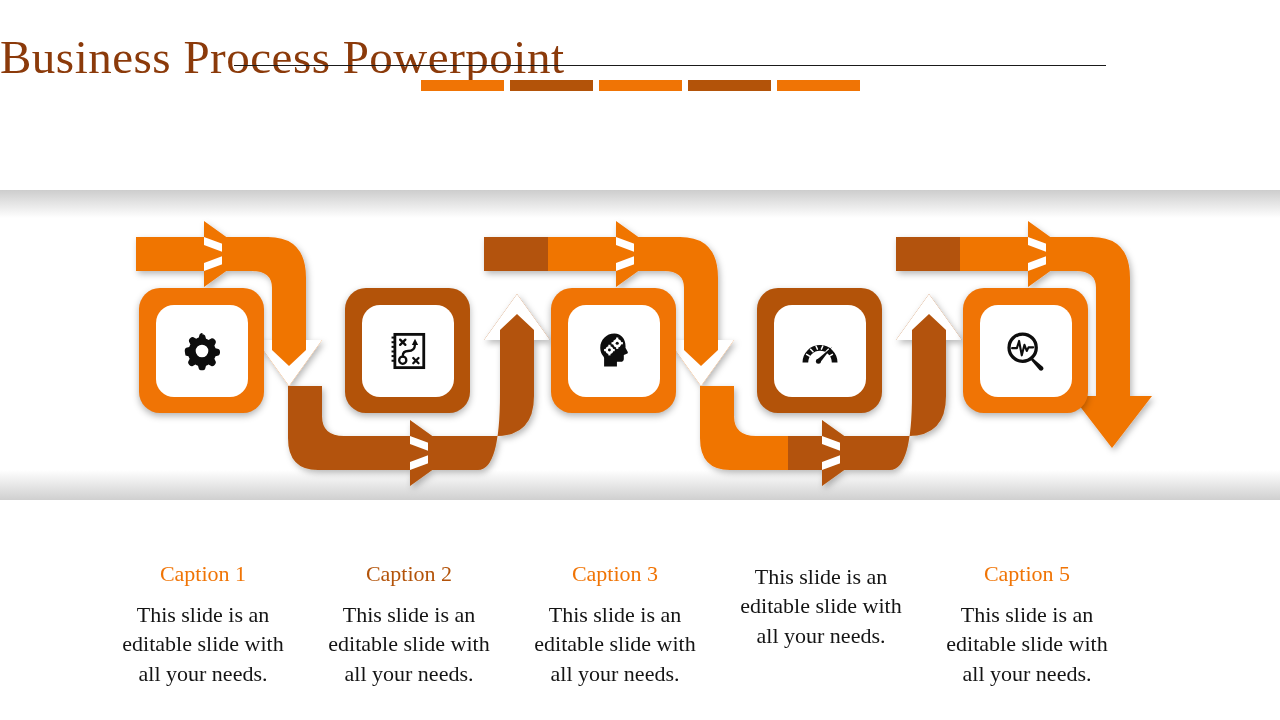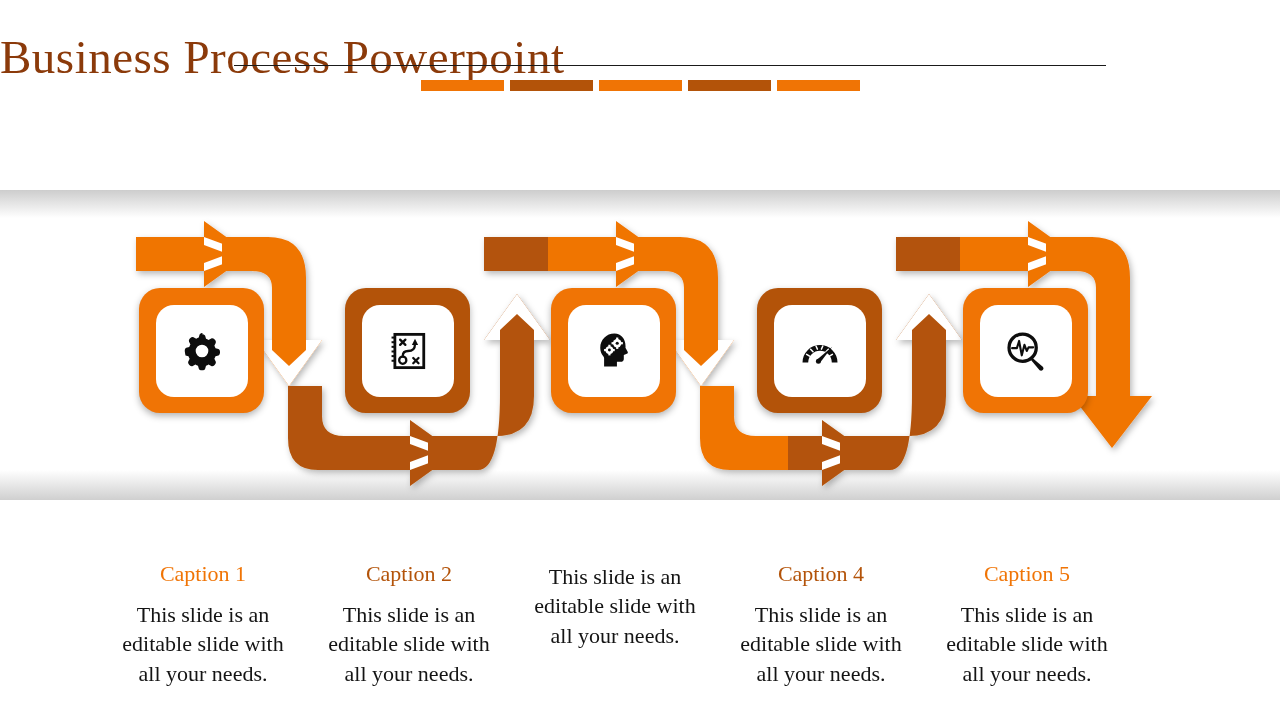--- a/index.html
+++ b/index.html
@@ -288,23 +288,23 @@
 <div id="captions">
     <div class="caption-col">
       <div class="caption-title" style="color: rgb(240, 116, 5);">Caption 1</div>
       <div class="caption-body">This slide is an editable slide with all your needs.</div>
     </div>
     <div class="caption-col">
       <div class="caption-title" style="color: rgb(179, 83, 9);">Caption 2</div>
       <div class="caption-body">This slide is an editable slide with all your needs.</div>
     </div>
     <div class="caption-col">
-      <div class="caption-body">This slide is an editable slide with all your needs.</div>
-    </div>
-    <div class="caption-col">
-      <div class="caption-title" style="color: rgb(179, 83, 9);">Caption 4</div>
+      <div class="caption-title" style="color: rgb(240, 116, 5);">Caption 3</div>
+      <div class="caption-body">This slide is an editable slide with all your needs.</div>
+    </div>
+    <div class="caption-col">
       <div class="caption-body">This slide is an editable slide with all your needs.</div>
     </div>
     <div class="caption-col">
       <div class="caption-title" style="color: rgb(240, 116, 5);">Caption 5</div>
       <div class="caption-body">This slide is an editable slide with all your needs.</div>
     </div>
   </div>
 
 </body></html>

